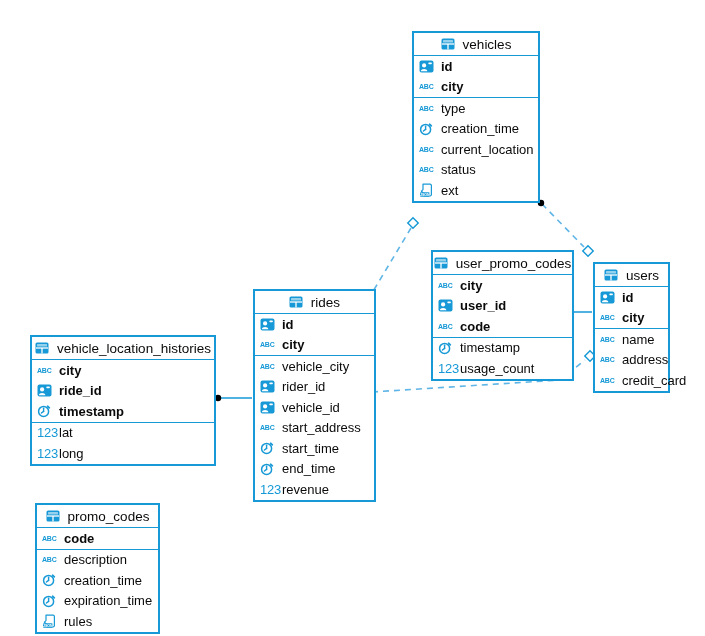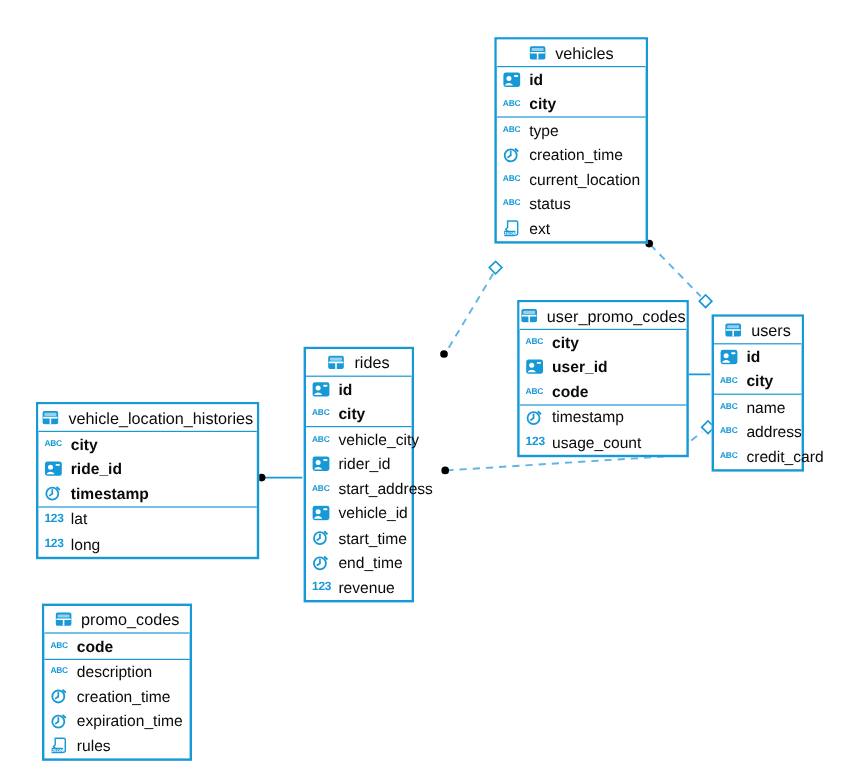--- a/index.html
+++ b/index.html
@@ -42,21 +42,21 @@
   .t-row.key .col-label{font-weight:700;}
   .cicon{
     width:17px;min-width:17px;height:15px;
     display:inline-flex;align-items:center;justify-content:flex-start;
   }
   .txticon{
     font-size:7px;font-weight:700;color:var(--accent);
     letter-spacing:-0.2px;line-height:15px;
   }
   .numicon{
-    font-size:10px;font-weight:700;color:var(--accent);
+    font-size:13px;font-weight:400;color:var(--accent);
     letter-spacing:-0.2px;line-height:15px;
   }
 </style>
 </head>
 <body>
 
 <div id="canvas" style="background: rgb(255, 255, 255);">
   <svg id="wires" xmlns="http://www.w3.org/2000/svg" viewBox="0 0 705 636">
       <polyline points="542,204 584,247" fill="none" stroke="#5fb5e6" stroke-width="1.6" stroke-dasharray="6 5"></polyline>
       <circle cx="541" cy="203" r="3.2" fill="#000000"></circle>
@@ -248,21 +248,21 @@
             <span class="col-label">address</span>
           </div>
           <div class="t-row">
             <span class="cicon">
               <span class="txticon">ABC</span>
             </span>
             <span class="col-label">credit_card</span>
           </div>
         </div>
       </div>
-      <div class="er-table" style="left: 253px; top: 289px; width: 92px;">
+      <div class="er-table" style="left: 253px; top: 289px; width: 123px;">
         <div class="t-header">
           <span class="cicon">
             <svg width="14" height="12" viewBox="0 0 14 12">
       <rect x="0.5" y="0.5" width="13" height="11" rx="1.6" fill="#1699d6"></rect>
       <rect x="2" y="2" width="10" height="2.6" rx="0.6" fill="rgba(255,255,255,0.55)"></rect>
       <line x1="1" y1="6" x2="13" y2="6" stroke="#fff" stroke-width="1.3"></line>
       <line x1="7" y1="6" x2="7" y2="11.5" stroke="#fff" stroke-width="1.3"></line>
     </svg>
           </span>
           <span class="t-title">rides</span>
@@ -299,34 +299,34 @@
       <rect x="0.5" y="0.5" width="14" height="12" rx="2" fill="#1699d6"></rect>
       <rect x="9.3" y="2.6" width="3.6" height="1.6" rx="0.8" fill="#fff"></rect>
       <circle cx="5.1" cy="5.4" r="2.1" fill="#fff"></circle>
       <path d="M1.8,11.2 c0.4,-2.8 6.2,-2.8 6.6,0 z" fill="#fff"></path>
     </svg>
             </span>
             <span class="col-label">rider_id</span>
           </div>
           <div class="t-row">
             <span class="cicon">
+              <svg width="15" height="13" viewBox="0 0 15 13">
+      <rect x="0.5" y="0.5" width="14" height="12" rx="2" fill="#1699d6"></rect>
+      <rect x="9.3" y="2.6" width="3.6" height="1.6" rx="0.8" fill="#fff"></rect>
+      <circle cx="5.1" cy="5.4" r="2.1" fill="#fff"></circle>
+      <path d="M1.8,11.2 c0.4,-2.8 6.2,-2.8 6.6,0 z" fill="#fff"></path>
+    </svg>
+            </span>
+            <span class="col-label">vehicle_id</span>
+          </div>
+          <div class="t-row">
+            <span class="cicon">
               <span class="txticon">ABC</span>
             </span>
             <span class="col-label">start_address</span>
-          </div>
-          <div class="t-row">
-            <span class="cicon">
-              <svg width="15" height="13" viewBox="0 0 15 13">
-      <rect x="0.5" y="0.5" width="14" height="12" rx="2" fill="#1699d6"></rect>
-      <rect x="9.3" y="2.6" width="3.6" height="1.6" rx="0.8" fill="#fff"></rect>
-      <circle cx="5.1" cy="5.4" r="2.1" fill="#fff"></circle>
-      <path d="M1.8,11.2 c0.4,-2.8 6.2,-2.8 6.6,0 z" fill="#fff"></path>
-    </svg>
-            </span>
-            <span class="col-label">vehicle_id</span>
           </div>
           <div class="t-row">
             <span class="cicon">
               <svg width="14" height="14" viewBox="0 0 14 14">
       <circle cx="6.6" cy="7.4" r="5" fill="none" stroke="#1699d6" stroke-width="1.5"></circle>
       <line x1="6.6" y1="7.4" x2="6.6" y2="4.2" stroke="#1699d6" stroke-width="1.4" stroke-linecap="round"></line>
       <line x1="6.6" y1="7.4" x2="4.4" y2="9" stroke="#1699d6" stroke-width="1.4" stroke-linecap="round"></line>
       <line x1="10.6" y1="2.2" x2="12.4" y2="3.8" stroke="#1699d6" stroke-width="1.6" stroke-linecap="round"></line>
     </svg>
             </span>

